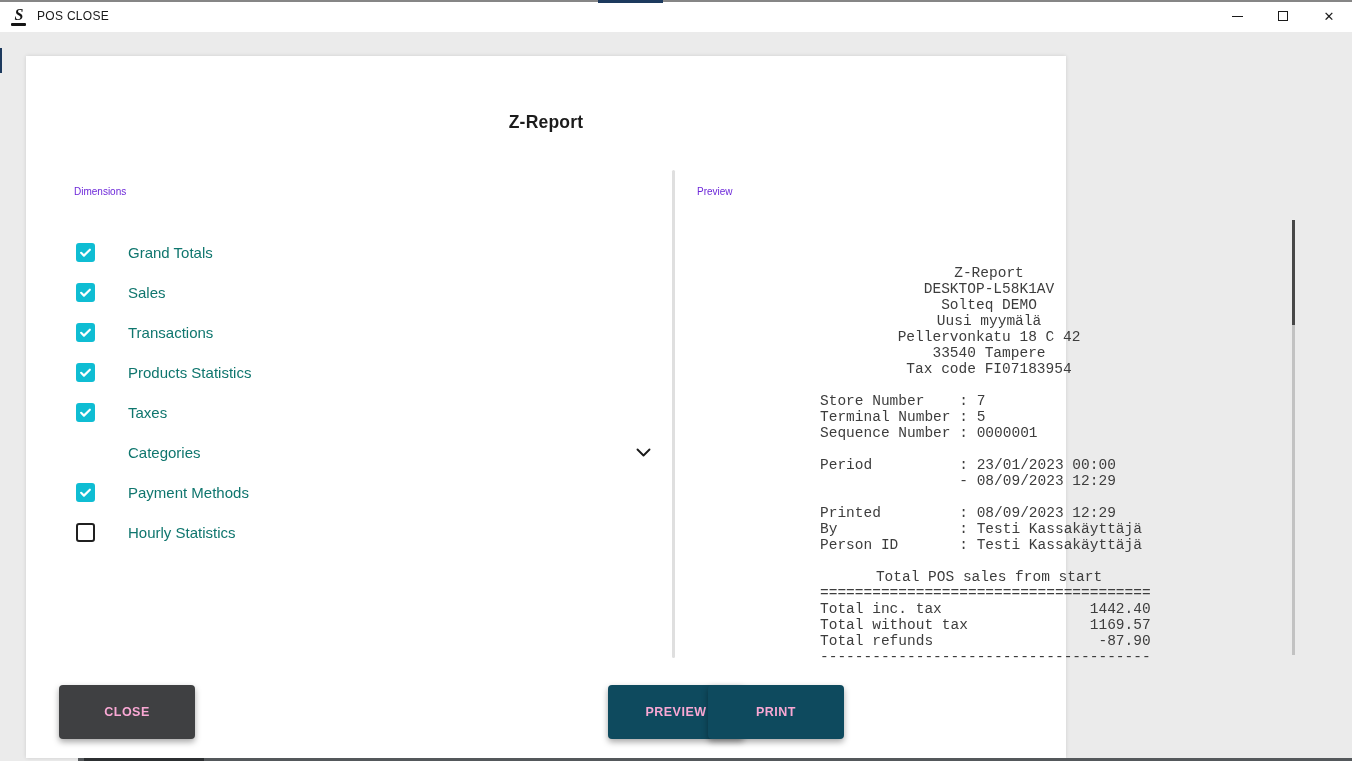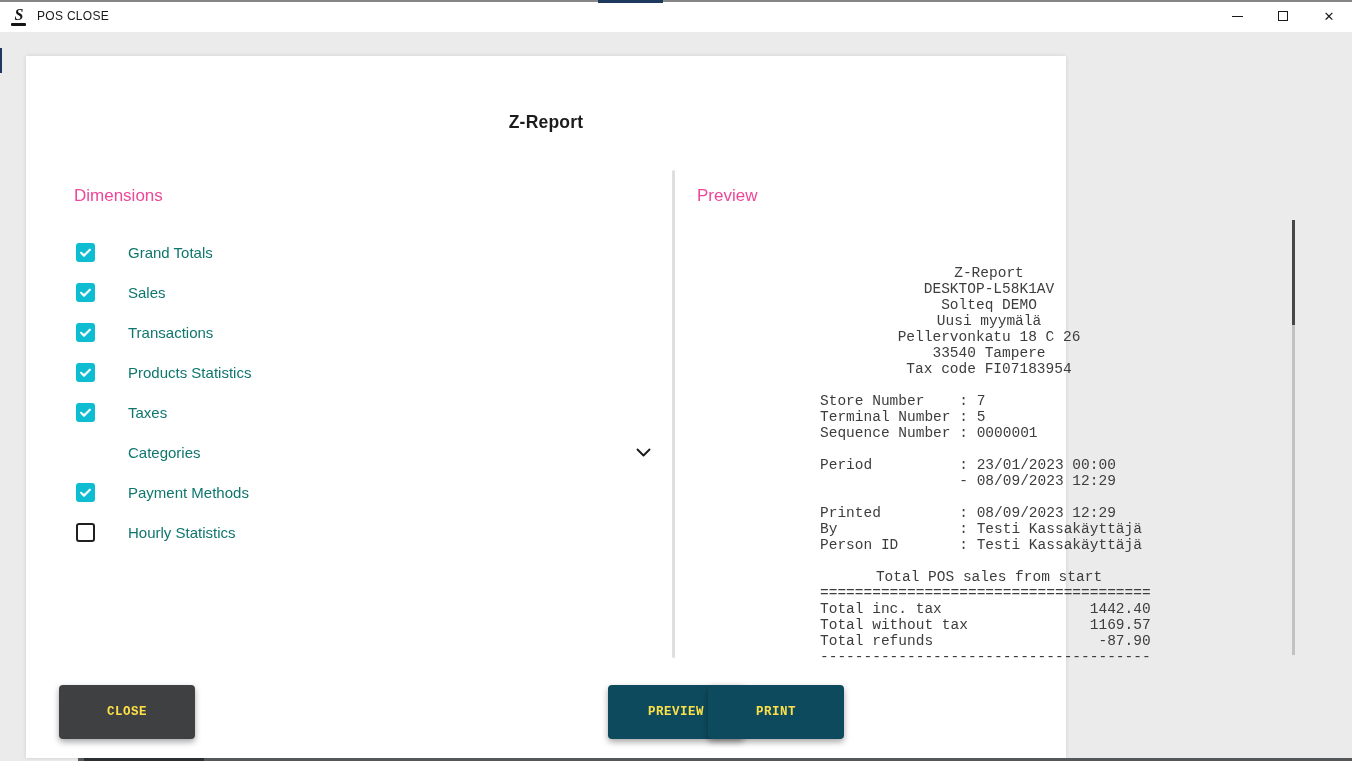--- a/index.html
+++ b/index.html
@@ -32,21 +32,21 @@
   .glyph-close { font-size:13px; color:#1a1a1a; line-height:1; }
   
   .card {
     position:absolute; left:26px; top:56px; width:1040px; height:702px; background:#ffffff;
     box-shadow:0 0 4px rgba(0,0,0,.12);
   }
   .page-title {
     position:absolute; top:56px; left:0; width:100%; text-align:center;
     font-size:17.5px; font-weight:700; color:#1c1c1c; letter-spacing:.2px;
   }
-  .panel-heading { position:absolute; font-size:17px; color:#ec4899; }
+  .panel-heading { position:absolute; font-size:10px; color:#6d28d9; }
   .heading-dimensions { left:48px; top:130px; }
   .heading-preview { left:671px; top:130px; }
   
   .dim-list { position:absolute; left:50px; top:176px; width:600px; }
   .dim-row { height:40px; display:flex; align-items:center; position:relative; cursor:pointer; }
   .cb {
     width:19px; height:19px; border-radius:3px; border:2px solid #202020; background:#ffffff;
     display:flex; align-items:center; justify-content:center; flex:0 0 auto;
   }
   .cb svg { display:none; }
@@ -64,21 +64,21 @@
     position:absolute; left:794px; top:209px; width:338px;
     font-family:"Liberation Mono", monospace; font-size:14.5px; line-height:16px; color:#3d3d3d;
   }
   .receipt pre { font:inherit; white-space:pre; }
   .r-center { text-align:center; }
   .r-bold { font-weight:700; }
   .gap-line { margin-top:16px; }
   
   .btn {
     position:absolute; top:629px; width:136px; height:54px; border:none; border-radius:4px;
-    color:#fde047; font-family:Liberation Mono, monospace; font-size:12.5px; font-weight:700;
+    color:#f9a8d4; font-family:Liberation Sans, sans-serif; font-size:12.5px; font-weight:700;
     letter-spacing:.5px; box-shadow:0 3px 6px rgba(0,0,0,.35); cursor:pointer;
   }
   .btn-close { left:33px; background:#3f4042; }
   .btn-teal { background:#0e4a5e; }
   .btn-preview { left:582px; }
   .btn-print { left:682px; }
   
   .bottom-strip { position:absolute; left:78px; top:758px; width:1274px; height:3px; background:#54585b; }
   .bottom-strip-marks { position:absolute; left:84px; top:758px; width:120px; height:3px; background:#2c2f31; }
 </style>
@@ -188,21 +188,21 @@
 
     <div class="left-scrollbar"></div>
     <div class="preview-scroll-thumb"></div>
     <div class="preview-scroll-track"></div>
 
     <div class="receipt">
       <pre class="r-center r-bold">Z-Report</pre>
       <pre class="r-center">DESKTOP-L58K1AV
 Solteq DEMO
 Uusi myymälä
-Pellervonkatu 18 C 26
+Pellervonkatu 18 C 42
 33540 Tampere
 Tax code FI07183954</pre>
       <pre class="gap-line">Store Number    : 7
 Terminal Number : 5
 Sequence Number : 0000001
 
 Period          : 23/01/2023 00:00
                 - 08/09/2023 12:29
 
 Printed         : 08/09/2023 12:29

